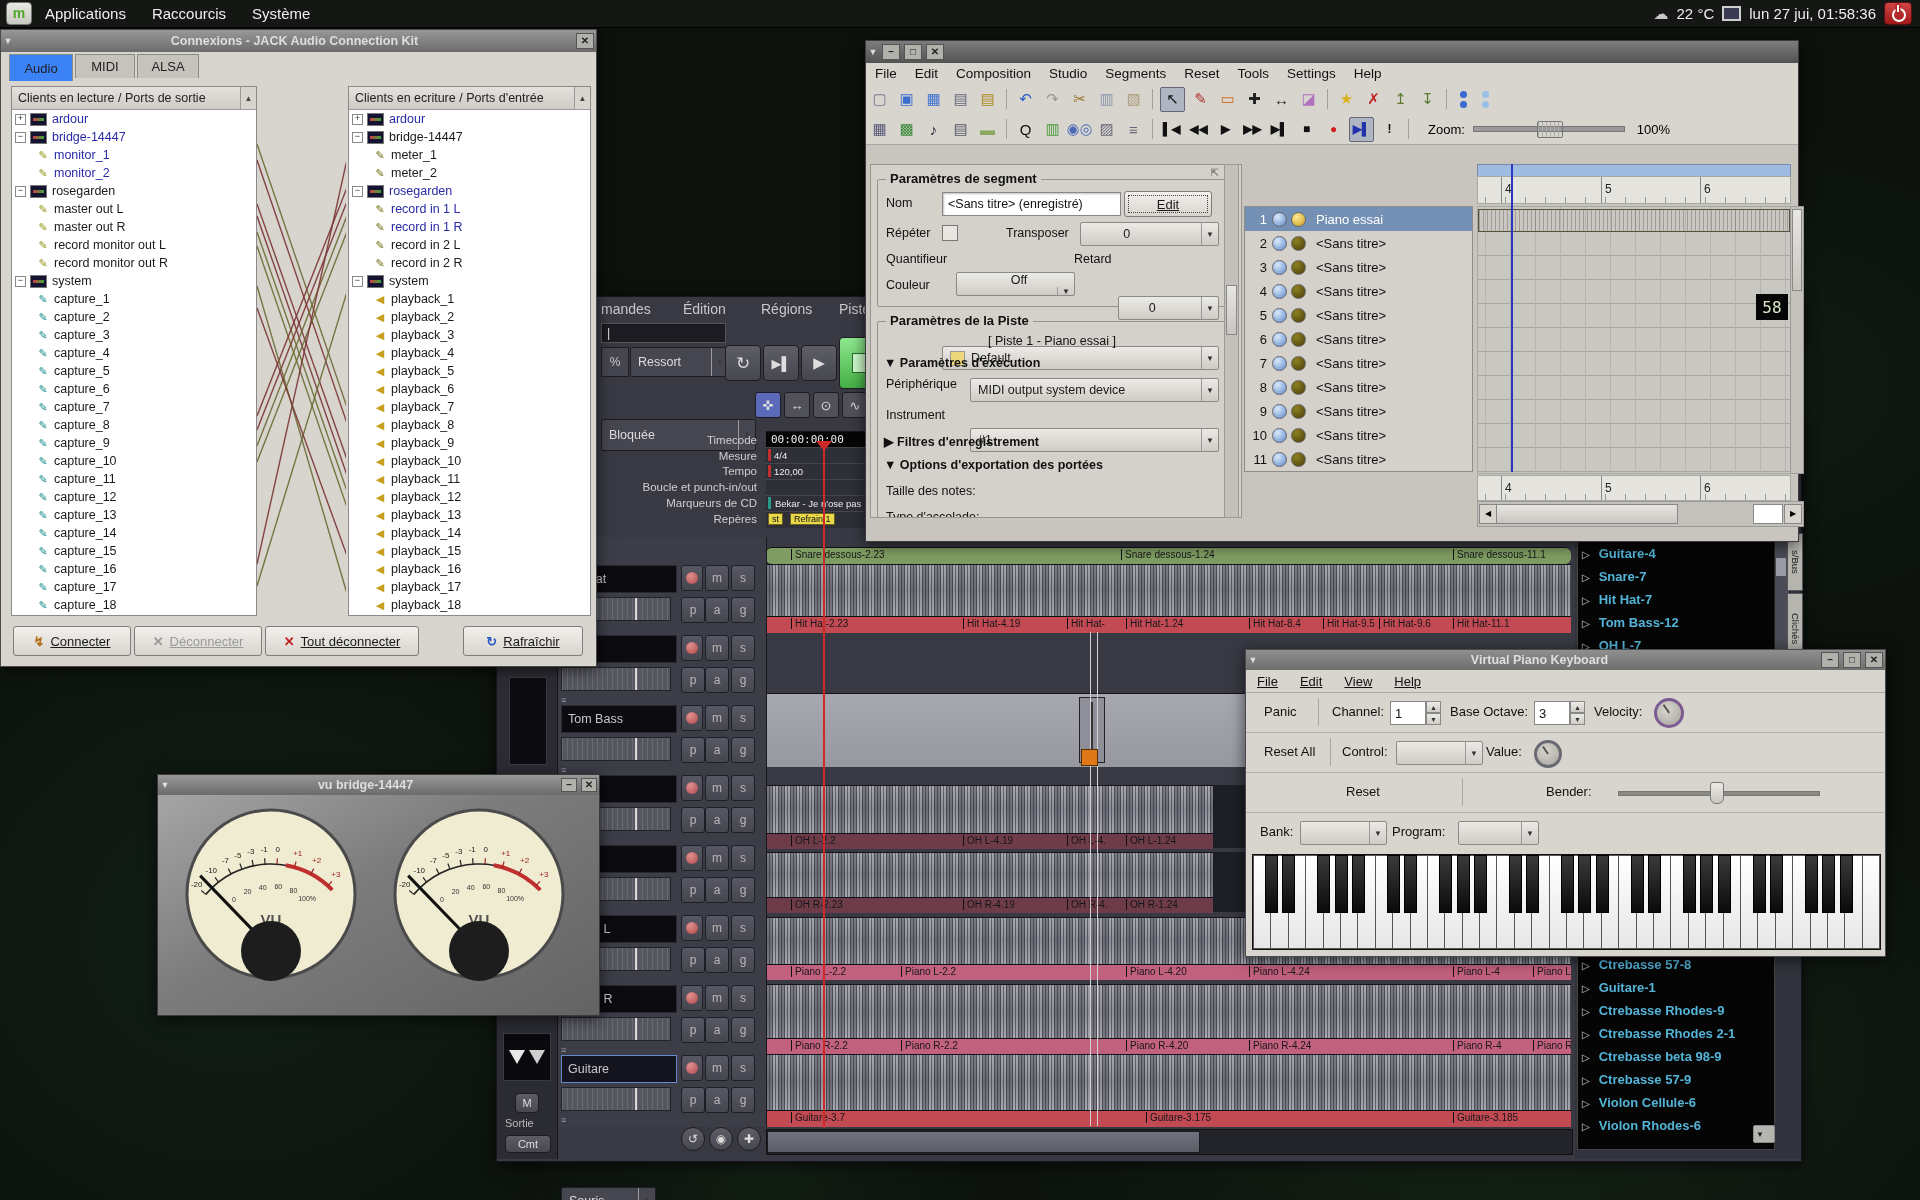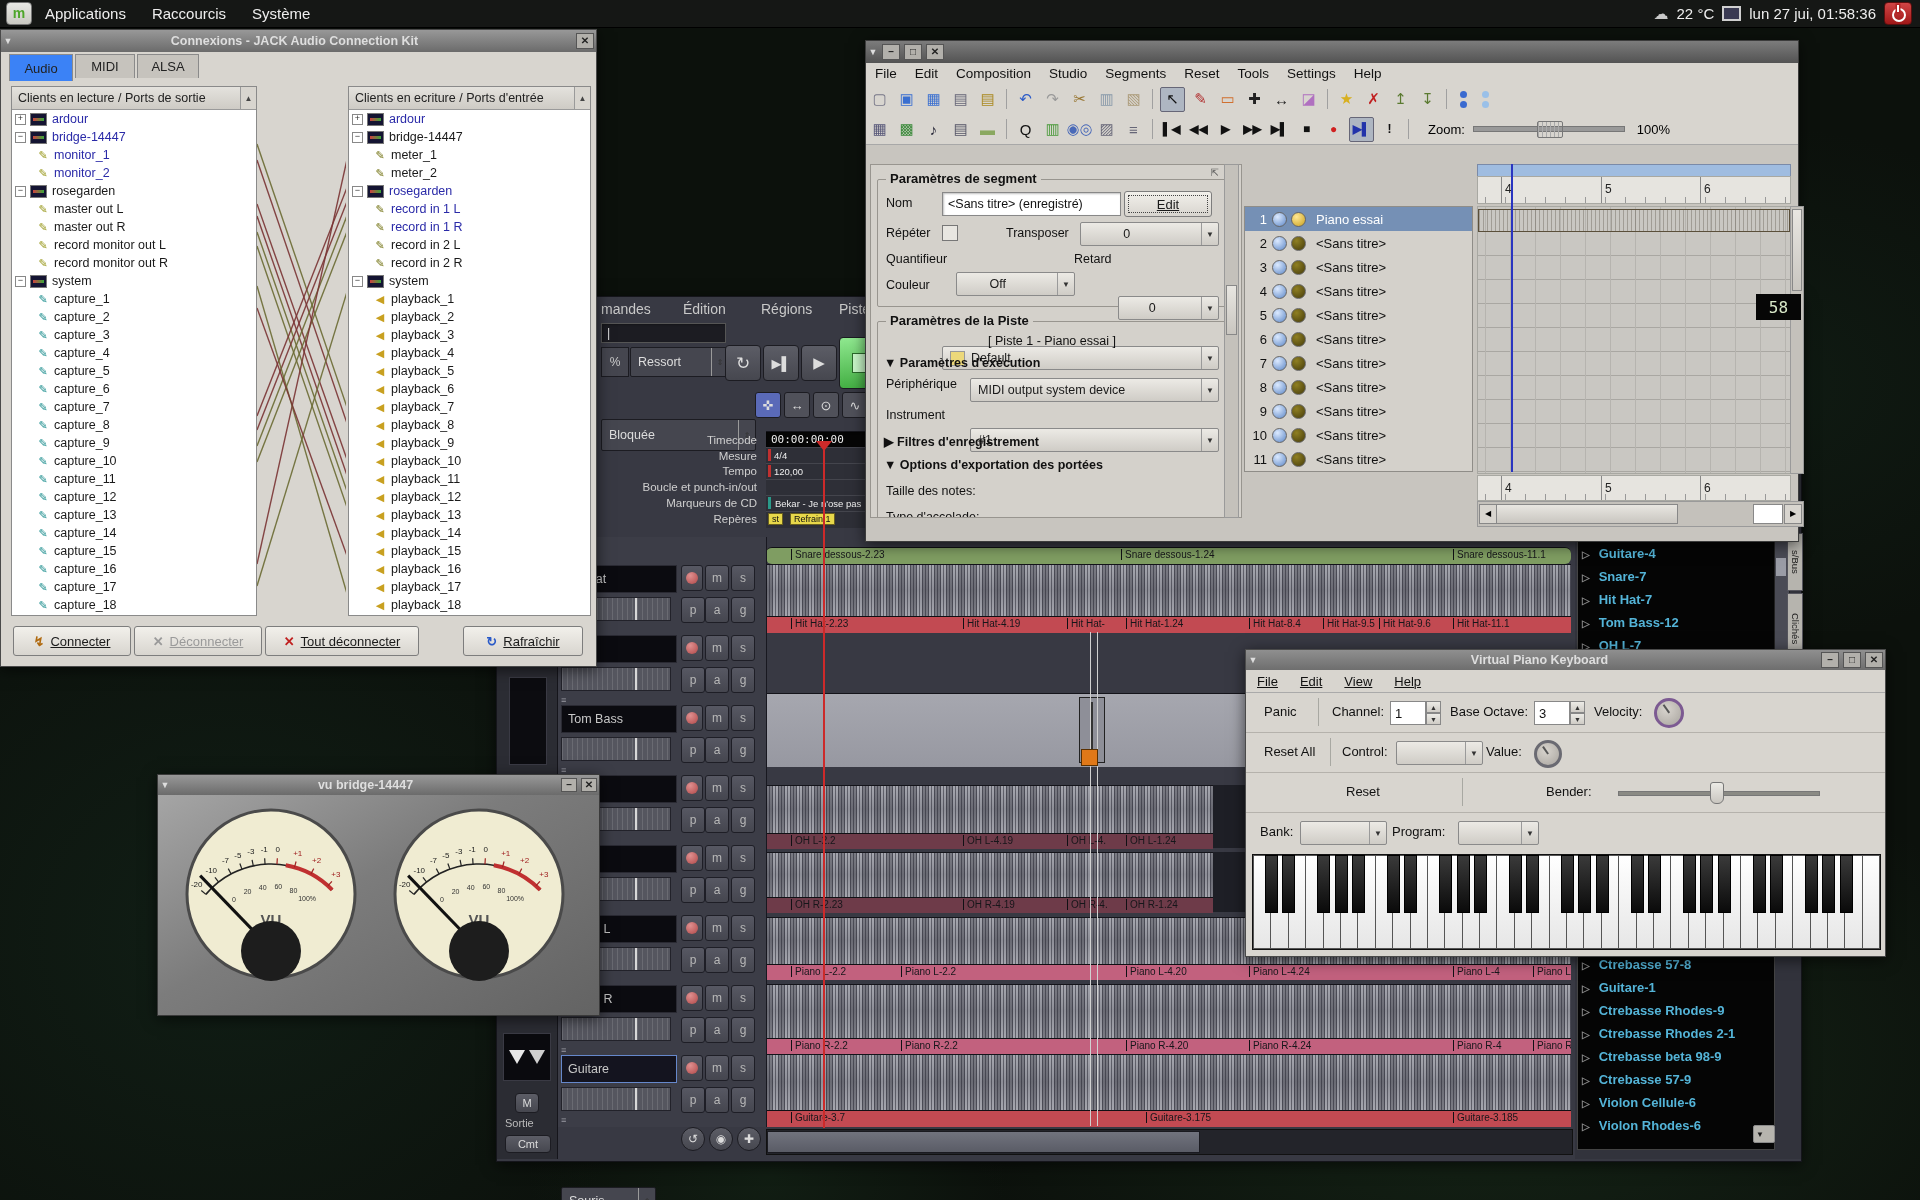--- a/index.html
+++ b/index.html
@@ -143,21 +143,21 @@
     font-size:7px;display:flex;align-items:center;justify-content:center;color:#333;}
   .knob{position:absolute;border-radius:50%;background:radial-gradient(circle at 40% 35%,#d8d4ce,#a8a49e);
     border:3px solid #6a6a72;}
   .knob.purple{border-color:#7c5a92;}
   .knob::after{content:"";position:absolute;left:45%;top:2px;width:2px;height:40%;background:#555;transform-origin:bottom;transform:rotate(-35deg);}
   #vpk-piano{position:absolute;left:6px;top:204px;width:627px;height:94px;background:#2a2a2a;border:1px solid #111;display:flex;}
   .wkey{flex:1;background:linear-gradient(#ffffff,#e6e6e6);border:1px solid #555;border-left:none;}
   .wkey:first-child{border-left:1px solid #555;}
   .bkey{position:absolute;top:0;width:11px;height:56px;background:linear-gradient(#3a3a3a,#0a0a0a);
     border:1px solid #000;z-index:2;}
-  #clock-frag{left:1756px;top:294px;width:45px;height:26px;background:#060606;color:#d8e8c8;
+  #clock-frag{left:1756px;top:294px;width:32px;height:26px;background:#060606;color:#d8e8c8;
     font-family:"DejaVu Sans Mono",monospace;font-size:16px;display:flex;align-items:center;
     justify-content:center;z-index:45;}
 </style>
 </head>
 <body>
 
 <div id="screen">
 
   <div id="ardour" class="window">
     <span class="amenu" style="left:104px">mandes</span>
@@ -947,21 +947,21 @@
             <span style="text-decoration:underline;text-decoration-thickness:from-font">Edit</span>
           </div>
         <span class="flabel" style="left:8px;top:46px">Répéter</span>
         <div class="abs" style="left:64px;top:45px;width:14px;height:14px;background:#e8e6e1;border:1px solid #777"></div>
         <span class="flabel" style="left:128px;top:46px">Transposer</span>
         <div class="abs dd" style="left:202px;top:42px;width:130px;height:22px;">
             <span style="margin:0 auto">0</span>
             <span class="arrowbox">▼</span>
           </div>
         <span class="flabel" style="left:8px;top:72px">Quantifieur</span>
-        <div class="abs dd" style="left:78px;top:68px;width:110px;height:22px;">
+        <div class="abs dd" style="left:78px;top:68px;width:110px;height:22px;flex-direction:column;">
             <span style="margin:0 auto">Off</span>
             <span class="arrowbox">▼</span>
           </div>
         <span class="flabel" style="left:196px;top:72px">Retard</span>
         <div class="abs dd" style="left:240px;top:68px;width:92px;height:22px;">
             <span style="margin:0 auto">0</span>
             <span class="arrowbox">▼</span>
           </div>
         <span class="flabel" style="left:8px;top:98px">Couleur</span>
         <div class="abs dd" style="left:64px;top:94px;width:268px;height:22px;">

